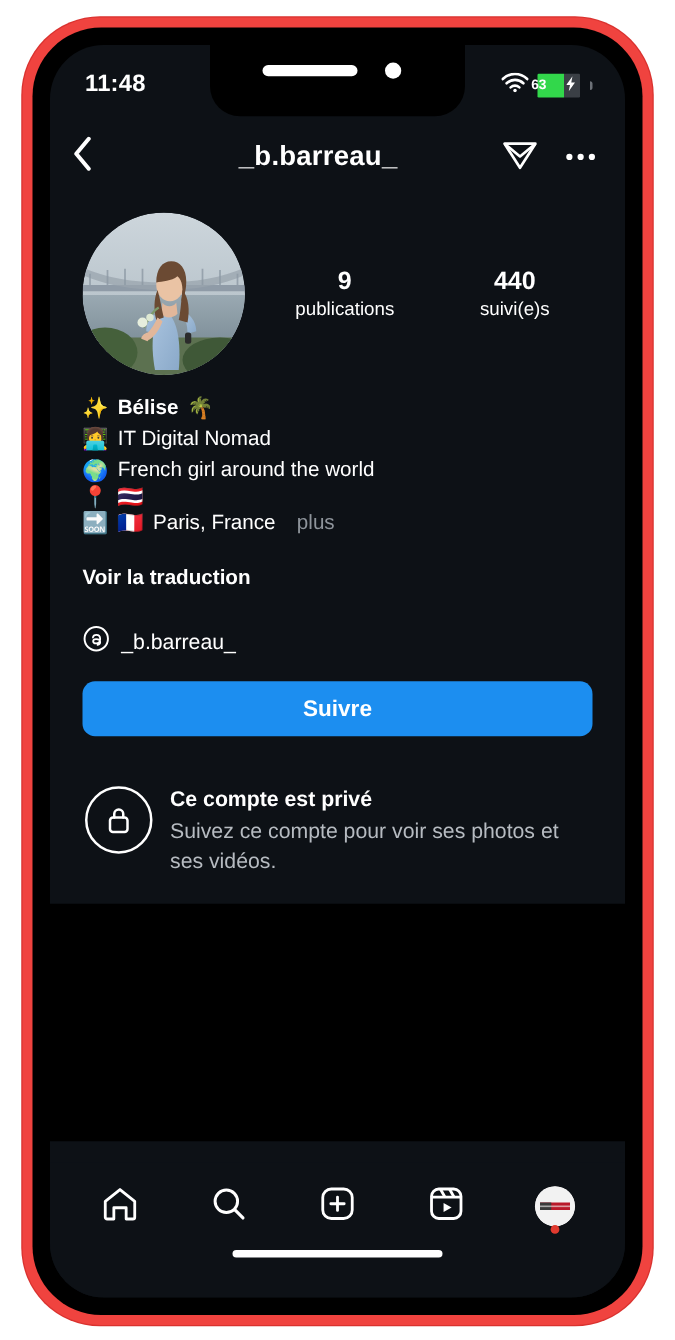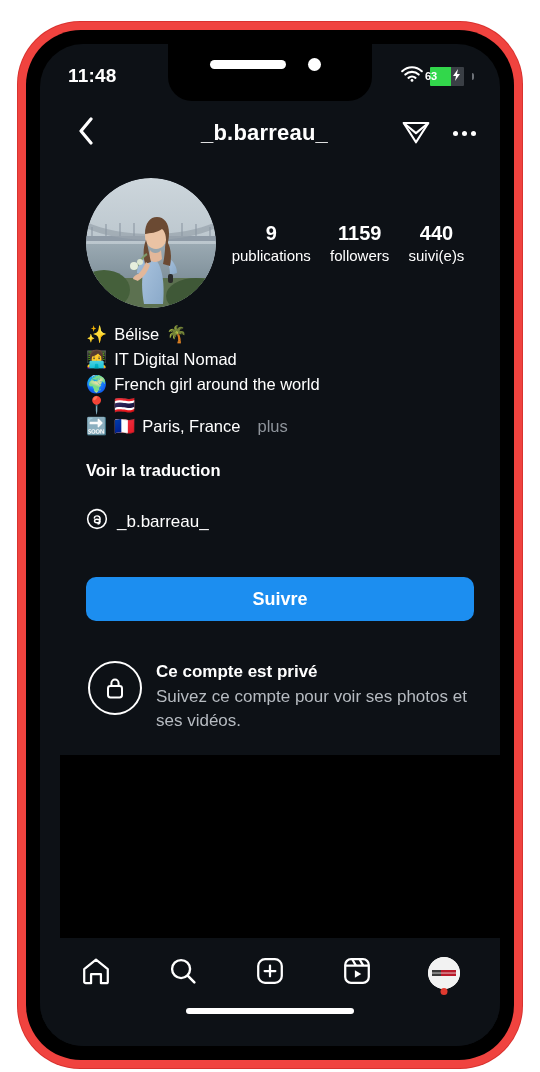--- a/index.html
+++ b/index.html
@@ -16,21 +16,21 @@
   .stage {
     position: relative;
     width: 540px;
     height: 1072px;
     background: #ffffff;
   }
 
   .phone-outer {
     position: absolute;
     left: 18px;
-    top: 22px;
+    top: 14px;
     width: 504px;
     height: 1046px;
     background: #f0433f;
     border-radius: 62px;
     box-shadow: 0 0 0 1px #d9322f;
   }
 
   .phone-mid {
     position: absolute;
     left: 8px;
@@ -198,21 +198,21 @@
   .stat-label { font-size: 15px; line-height: 1.3; }
 
   
   .bio {
     padding: 14px 26px 0 26px;
     color: #ffffff;
     font-size: 16.5px;
     line-height: 25px;
   }
   .bio-line { display: flex; align-items: center; gap: 7px; white-space: nowrap; }
-  .bio-name { font-weight: normal; }
+  .bio-name { font-weight: bold; }
   .emo { font-size: 17px; line-height: 1; }
   .bio-more { color: #8e949b; margin-left: 10px; }
   .bio-translate {
     padding: 6px 26px 0 26px;
     color: #ffffff;
     font-size: 16.5px;
     font-weight: bold;
     margin-top: 16px;
   }
 
@@ -231,21 +231,20 @@
     width: 100%;
     height: 44px;
     background: #1c8ef0;
     border: none;
     border-radius: 10px;
     color: #ffffff;
     font-family: inherit;
     font-size: 18px;
     font-weight: bold;
     cursor: pointer;
-    margin-top: 24px;
   }
 
   
   .private {
     display: flex;
     align-items: flex-start;
     gap: 14px;
     padding: 36px 28px 0 28px;
   }
   .lock-circle {
@@ -314,21 +313,21 @@
     background: #ffffff;
   }
 
   .app-body {
     position: absolute;
     left: 0; right: 0;
     top: 0; bottom: 0;
     display: flex;
     flex-direction: column;
   }
-  .scroll-area { flex: 1; overflow: hidden; padding-left: 20px; }
+  .scroll-area { flex: 1; overflow: hidden; }
 </style>
 </head>
 <body>
 
 <div class="stage">
   <div class="phone-outer">
 
     <div class="btn-side btn-mute"></div>
     <div class="btn-side btn-volup"></div>
     <div class="btn-side btn-voldn"></div>
@@ -441,24 +440,20 @@
                   </g>
                 </svg>
               </div>
 
               <div class="stats">
                 <div class="stat">
                   <div class="stat-num">9</div>
                   <div class="stat-label">publications</div>
                 </div>
                 <div class="stat">
-                  <div class="stat-num">1159</div>
-                  <div class="stat-label">followers</div>
-                </div>
-                <div class="stat">
                   <div class="stat-num">440</div>
                   <div class="stat-label">suivi(e)s</div>
                 </div>
               </div>
             </div>
 
             <div class="bio">
               <div class="bio-line">
                 <span class="emo">✨</span>
                 <span class="bio-name">Bélise</span>

